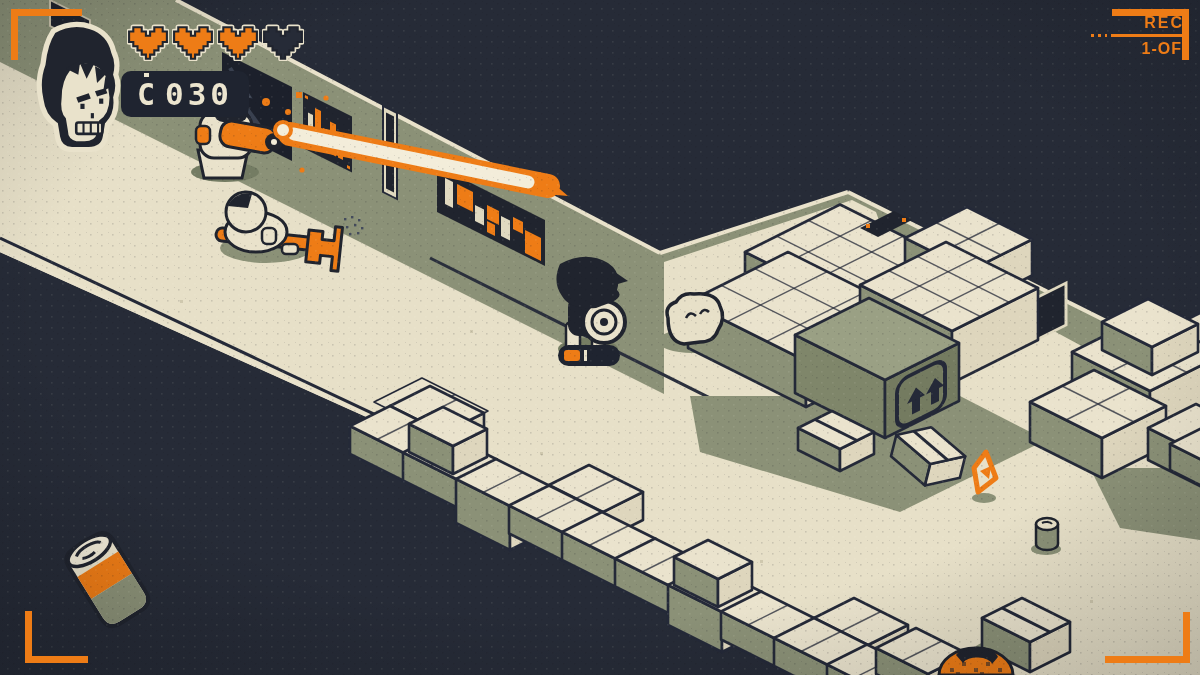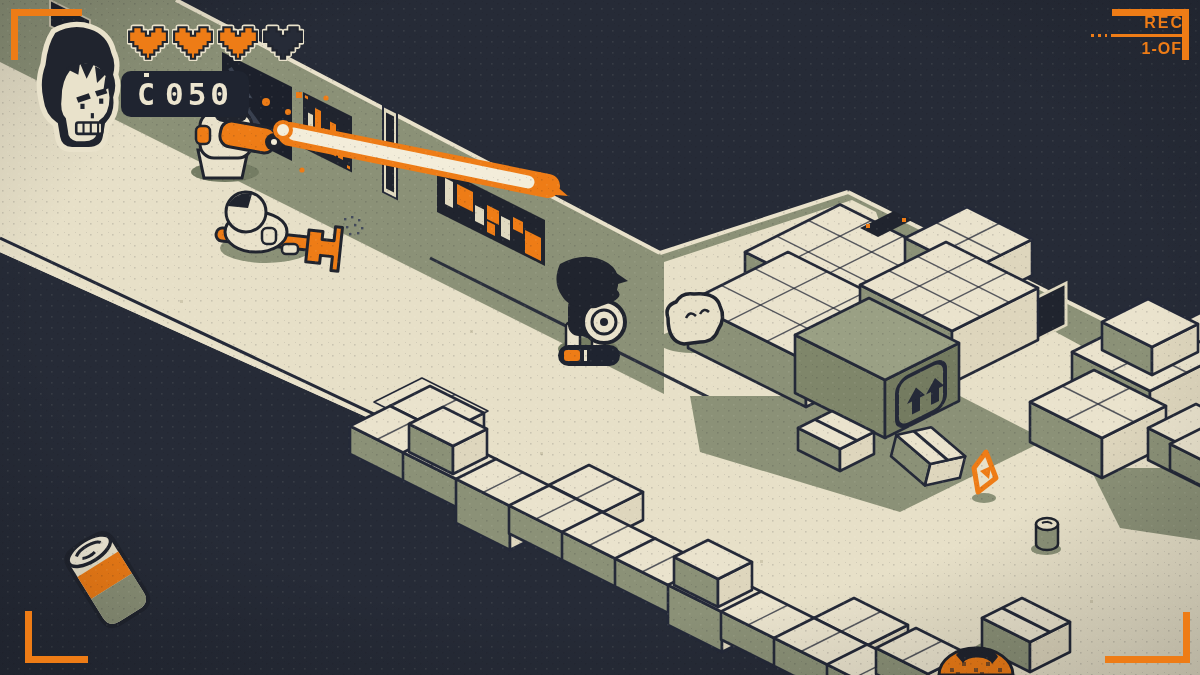--- a/index.html
+++ b/index.html
@@ -420,16 +420,16 @@
       <path d="M3 2 h4 v2 h2 v2 h2 V4 h2 V2 h4 v2 h2 v5 h-2 v2 h-2 v2 h-2 v2 h-2 v2 h-2 v-2 H7 v-2 H5 v-2 H3 V9 H1 V4 h2 Z" fill="#ee7c16" stroke="#20242e" stroke-width="1"></path>
       </svg>
       <svg width="42" height="38" viewBox="0 0 20 18">
       <path d="M3 2 h4 v2 h2 v2 h2 V4 h2 V2 h4 v2 h2 v5 h-2 v2 h-2 v2 h-2 v2 h-2 v2 h-2 v-2 H7 v-2 H5 v-2 H3 V9 H1 V4 h2 Z" fill="none" stroke="#e9e2cb" stroke-width="2.6" stroke-linejoin="round"></path>
       <path d="M3 2 h4 v2 h2 v2 h2 V4 h2 V2 h4 v2 h2 v5 h-2 v2 h-2 v2 h-2 v2 h-2 v2 h-2 v-2 H7 v-2 H5 v-2 H3 V9 H1 V4 h2 Z" fill="#262b37" stroke="#20242e" stroke-width="1"></path>
       </svg>
     </div>
 
 <div class="counter">
   <span class="ic">C</span>
-  <span class="val">050</span>
+  <span class="val">030</span>
 </div>
 
 </div>
 
 </body></html>

